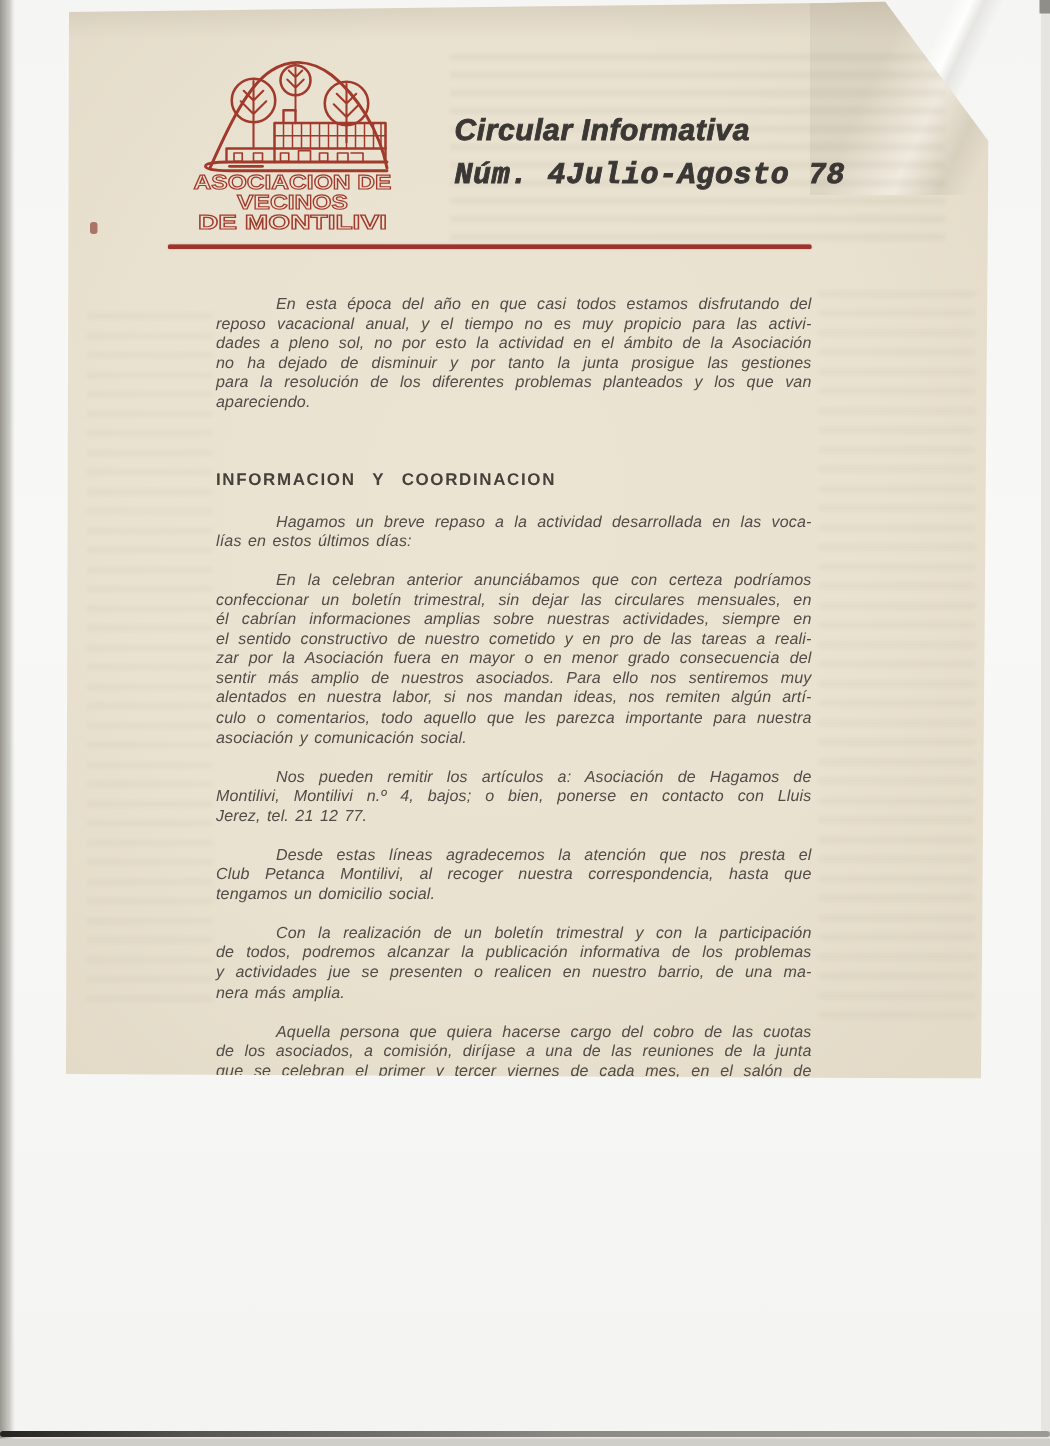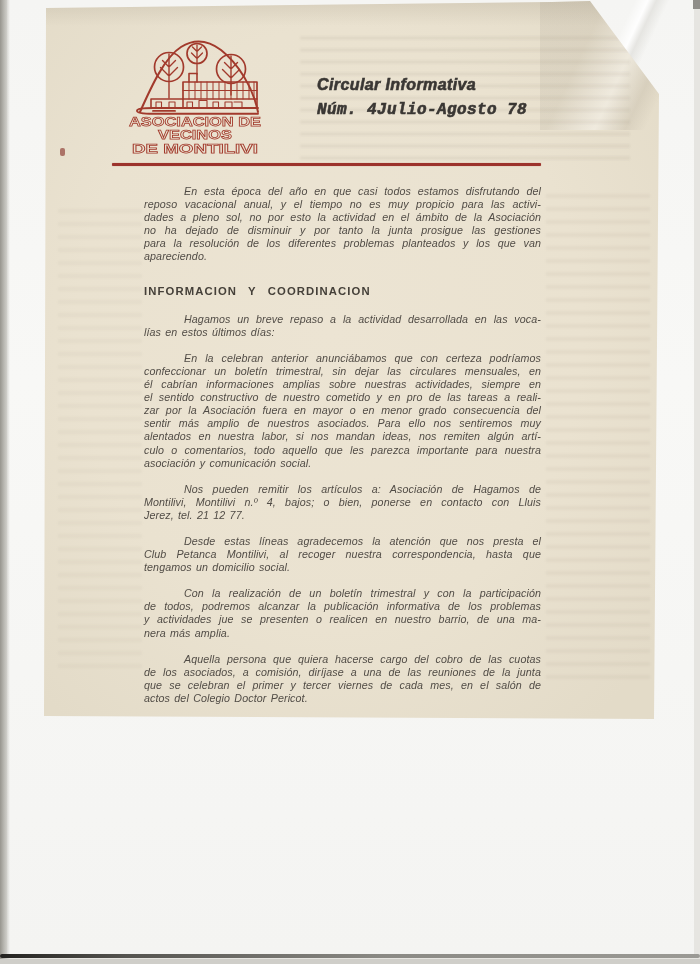--- a/index.html
+++ b/index.html
@@ -33,38 +33,38 @@
   
   .ghost{position:absolute;filter:blur(1.3px);opacity:.55;pointer-events:none;}
   .g1{left:300px;top:28px;width:330px;height:135px;
     background:repeating-linear-gradient(180deg,rgba(0,0,0,0) 0 8px,rgba(139,128,110,.16) 8px 12px);}
   .g2{left:546px;top:185px;width:104px;height:500px;
     background:repeating-linear-gradient(180deg,rgba(0,0,0,0) 0 9px,rgba(139,128,110,.12) 9px 13px);}
   .g3{left:58px;top:200px;width:84px;height:470px;
     background:repeating-linear-gradient(180deg,rgba(0,0,0,0) 0 9px,rgba(139,128,110,.09) 9px 13px);}
   
   .logo-svg{position:absolute;left:125px;top:36px;}
-  .masthead-title{position:absolute;left:317px;top:76px;color:#3a3734;
-    font-style:italic;font-weight:bold;font-size:16px;letter-spacing:.4px;
+  .masthead-title{position:absolute;left:303px;top:76px;color:#3a3734;
+    font-style:italic;font-weight:bold;font-size:20px;letter-spacing:.4px;
     -webkit-text-stroke:.6px #3a3734;}
   .title-line2{display:flex;margin-top:7px;font-family:Liberation Mono, monospace;}
   .rule{position:absolute;left:112px;top:163px;width:429px;height:3.4px;
     background:#9c332c;border-radius:1px;box-shadow:0 0 1px rgba(156,51,44,.6);}
   .speck{position:absolute;left:60px;top:148px;width:5px;height:8px;background:#8c3a30;
     opacity:.65;border-radius:2px;filter:blur(.4px);}
   
   .text-col{position:absolute;left:144px;top:185px;width:397px;
     color:#514c46;font-style:italic;font-size:10.7px;line-height:13.1px;
     letter-spacing:.1px;word-spacing:1.2px;}
   .pline{text-align:justify;text-align-last:justify;}
   .pline.first{text-indent:40px;}
   .pline.last{text-align:left;text-align-last:auto;}
   .para{margin-top:13px;}
-  .para.p1{margin-top:0;}
-  .section-heading{margin-top:21px;margin-bottom:2px;
+  .para.p1{margin-top:12px;}
+  .section-heading{margin-top:38px;margin-bottom:2px;
     font-style:normal;font-weight:bold;font-size:11.3px;color:#454039;
     letter-spacing:1.1px;word-spacing:7px;}
   .para.p2{margin-top:15px;}
 </style>
 </head>
 <body>
 
 <div class="scan-bg"></div>
 <div class="backing"></div>
 <div class="backing-crease"></div>

